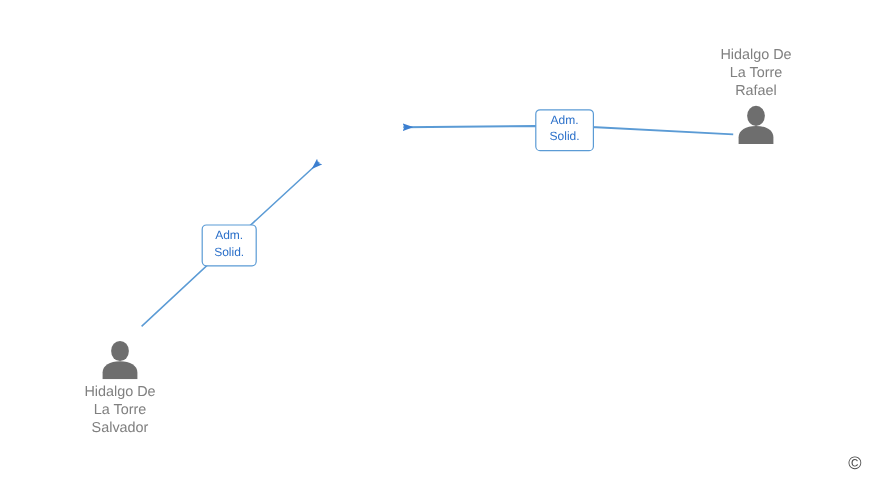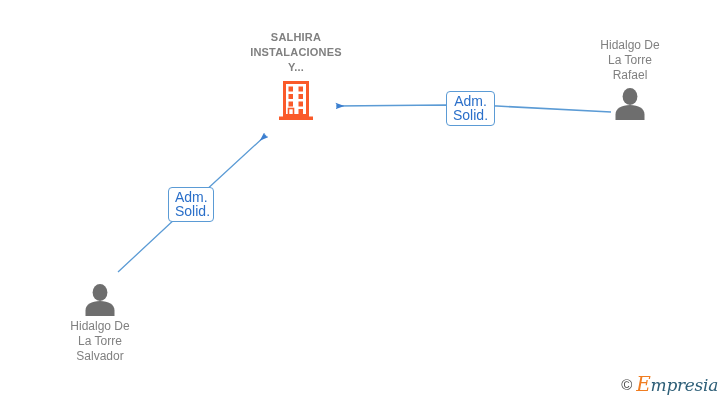--- a/index.html
+++ b/index.html
@@ -68,21 +68,21 @@
   .person-node.left  .person-wrap { margin-bottom: 3px; }
 
   
   .rel-label {
     position: absolute;
     box-sizing: border-box;
     background: #ffffff;
     border: 1px solid #5b9bd5;
     border-radius: 4px;
     color: #2a6fc9;
-    font-size: 14px;
+    font-size: 10px;
     line-height: 14px;
     text-align: center;
     padding: 2px 6px 3px 6px;
     white-space: pre-line;
     z-index: 5;
   }
   .rel-label.right-rel { left: 446px; top: 91px; width: 49px; }
   .rel-label.left-rel  { left: 168px; top: 187px; width: 46px; }
 
   
@@ -122,43 +122,20 @@
       <marker id="arrowhead" markerWidth="9" markerHeight="7" refX="8.5" refY="3.5" orient="auto" markerUnits="userSpaceOnUse">
         <polygon points="0,3.5 9,0.3 7.4,3.5 9,6.7" fill="#3c7fd0"></polygon>
       </marker>
     </defs>
 
     <path d="M 611 112 L 497 106 L 446 105 L 336 106" fill="none" stroke="#5b9bd5" stroke-width="1.6" marker-end="url(#arrowhead)"></path>
 
     <path d="M 118 272 L 191 204 L 266 135" fill="none" stroke="#5b9bd5" stroke-width="1.3" marker-end="url(#arrowhead)"></path>
   </svg>
 
-  <div class="company-node">
-    <div class="company-title">SALHIRA
-INSTALACIONES
-Y...</div>
-    <div class="building-wrap">
-      <svg width="34" height="40" viewBox="0 0 34 40" xmlns="http://www.w3.org/2000/svg">
-
-        <rect x="5.5" y="1.5" width="23" height="33" fill="none" stroke="#fa5a2a" stroke-width="3"></rect>
-
-        <rect x="9.5" y="5.5" width="4.5" height="5" fill="#fa5a2a"></rect>
-        <rect x="19.5" y="5.5" width="4.5" height="5" fill="#fa5a2a"></rect>
-        <rect x="9.5" y="13" width="4.5" height="5" fill="#fa5a2a"></rect>
-        <rect x="19.5" y="13" width="4.5" height="5" fill="#fa5a2a"></rect>
-        <rect x="9.5" y="20.5" width="4.5" height="5" fill="#fa5a2a"></rect>
-        <rect x="19.5" y="20.5" width="4.5" height="5" fill="#fa5a2a"></rect>
-        <rect x="19.5" y="28" width="4.5" height="5" fill="#fa5a2a"></rect>
-
-        <rect x="9.5" y="27.5" width="5" height="7" fill="none" stroke="#fa5a2a" stroke-width="1.6"></rect>
-
-        <rect x="0" y="35.5" width="34" height="3.5" fill="#fa5a2a"></rect>
-      </svg>
-    </div>
-  </div>
 
   <div class="person-node right">
     <div class="person-name">Hidalgo De
 La Torre
 Rafael</div>
     <div class="person-wrap">
       <svg width="36" height="33" viewBox="0 0 36 33" xmlns="http://www.w3.org/2000/svg">
         <ellipse cx="18" cy="9.5" rx="7.4" ry="8.4" fill="#6e6e6e"></ellipse>
         <path d="M 3.5 33 L 3.5 27.5 C 3.5 21.5 9.5 18 18 18 C 26.5 18 32.5 21.5 32.5 27.5 L 32.5 33 Z" fill="#6e6e6e"></path>
       </svg>
@@ -178,16 +155,15 @@
   </div>
 
   <div class="rel-label right-rel">Adm.
 Solid.</div>
 
   <div class="rel-label left-rel">Adm.
 Solid.</div>
 
   <div class="watermark">
     <span class="wm-c">©</span>
-    <span class="wm-text"><span class="wm-first">E</span><span>mpresia</span></span>
   </div>
 
 </div>
 
 </body></html>

